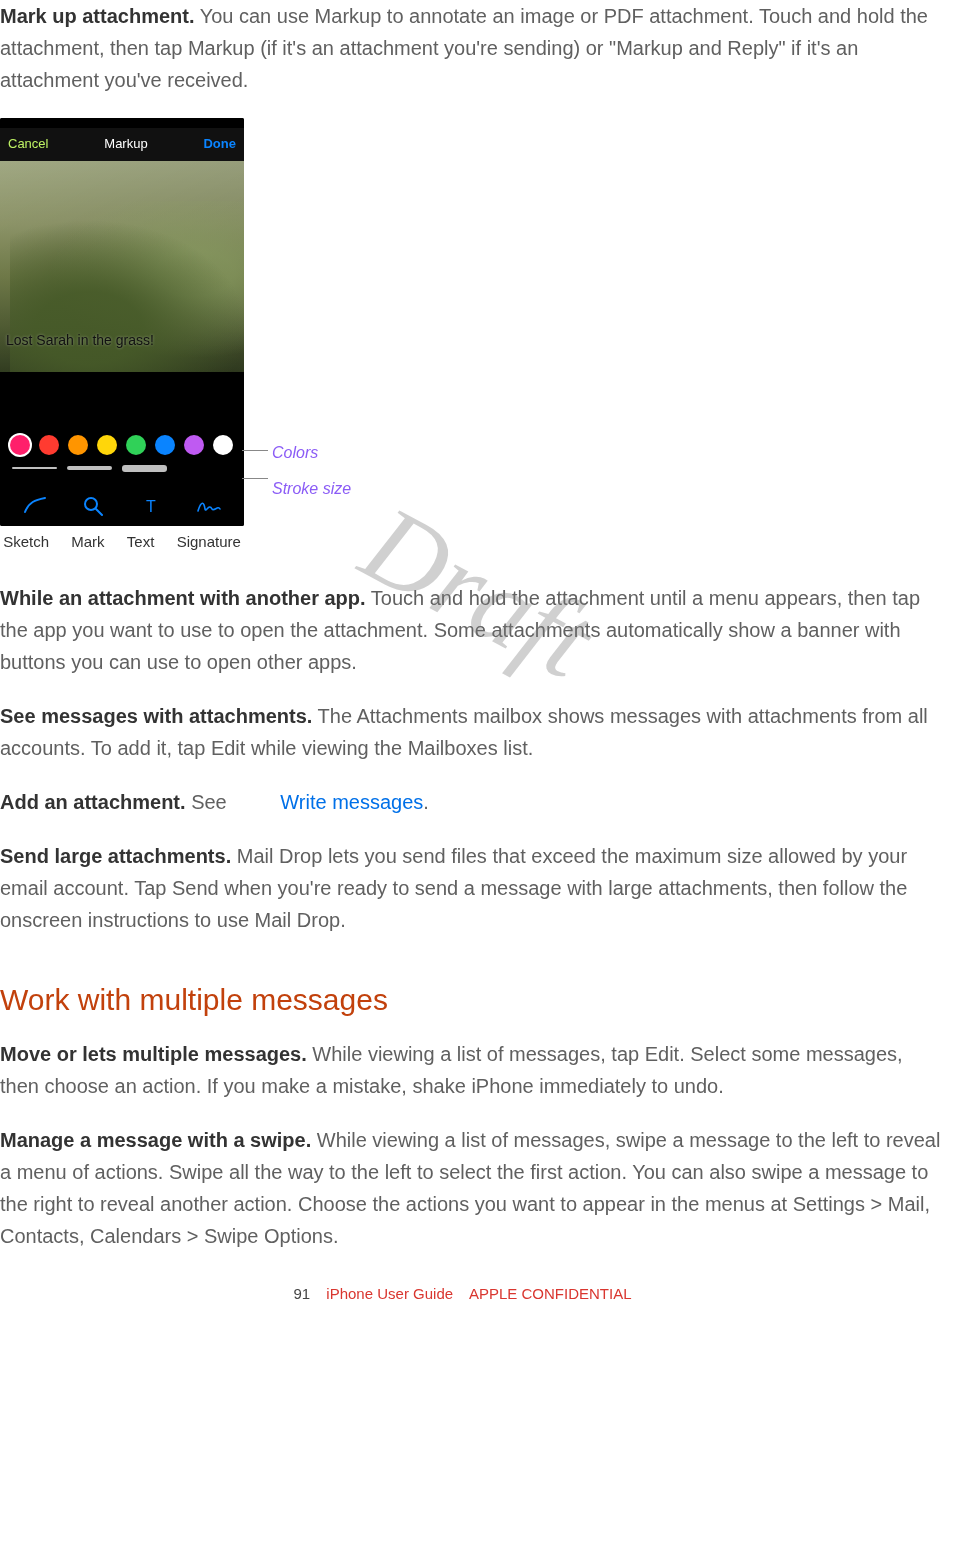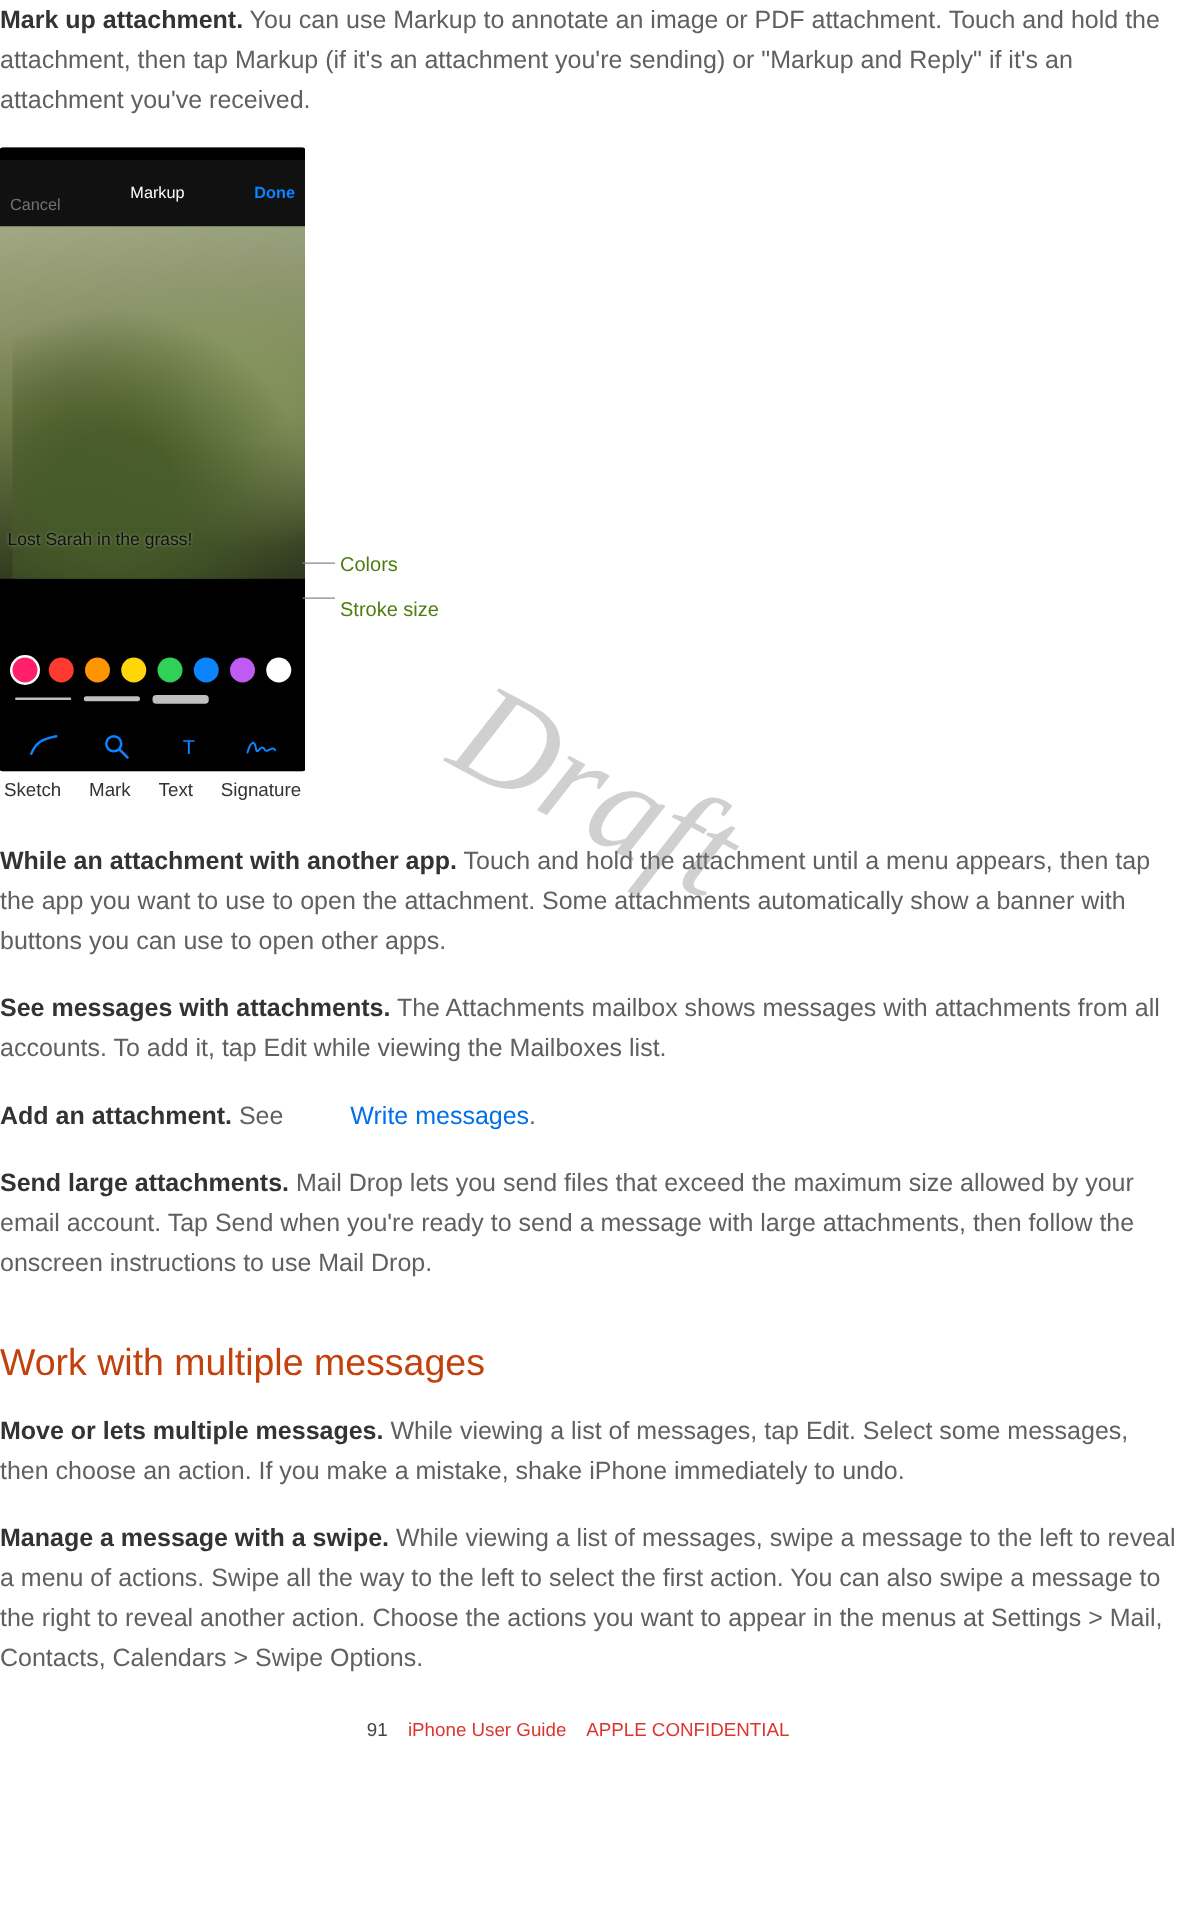--- a/index.html
+++ b/index.html
@@ -74,25 +74,25 @@
     background: #000;
   }
   .markup-nav {
     display: flex;
     justify-content: space-between;
     align-items: center;
     padding: 6px 8px;
     background: #111;
     font-size: 13px;
   }
-  .markup-nav .cancel { color: #737373; margin-top: 20px; }
+  .markup-nav .cancel { color: #bef264; }
   .markup-nav .title  { color: #fff; font-weight: 500; }
   .markup-nav .done   { color: #0a84ff; font-weight: 600; }
   .photo-area {
-    height: 282px;
+    height: 211px;
     background:
       linear-gradient(160deg, rgba(0,0,0,0.05), rgba(0,0,0,0.25)),
       linear-gradient(to bottom, #a9b18a 0%, #9aa272 30%, #7e8a52 55%, #5c6a3b 80%, #3d4b28 100%);
     position: relative;
     overflow: hidden;
     text-decoration: underline;
   }
   .photo-area::before {
     content: "";
     position: absolute;
@@ -152,21 +152,22 @@
     width: 40px;
     height: 24px;
   }
 
   .callouts {
     position: relative;
     flex: 0 0 auto;
     width: 120px;
     height: 430px;
     font-size: 16px;
-    color: #4d7c0f;
+    color: #8b5cf6;
+    font-style: italic;
   }
   .callout-line {
     position: absolute;
     border-top: 1px solid #888;
   }
   .callout-label {
     position: absolute;
     white-space: nowrap;
   }
   .tool-labels {

